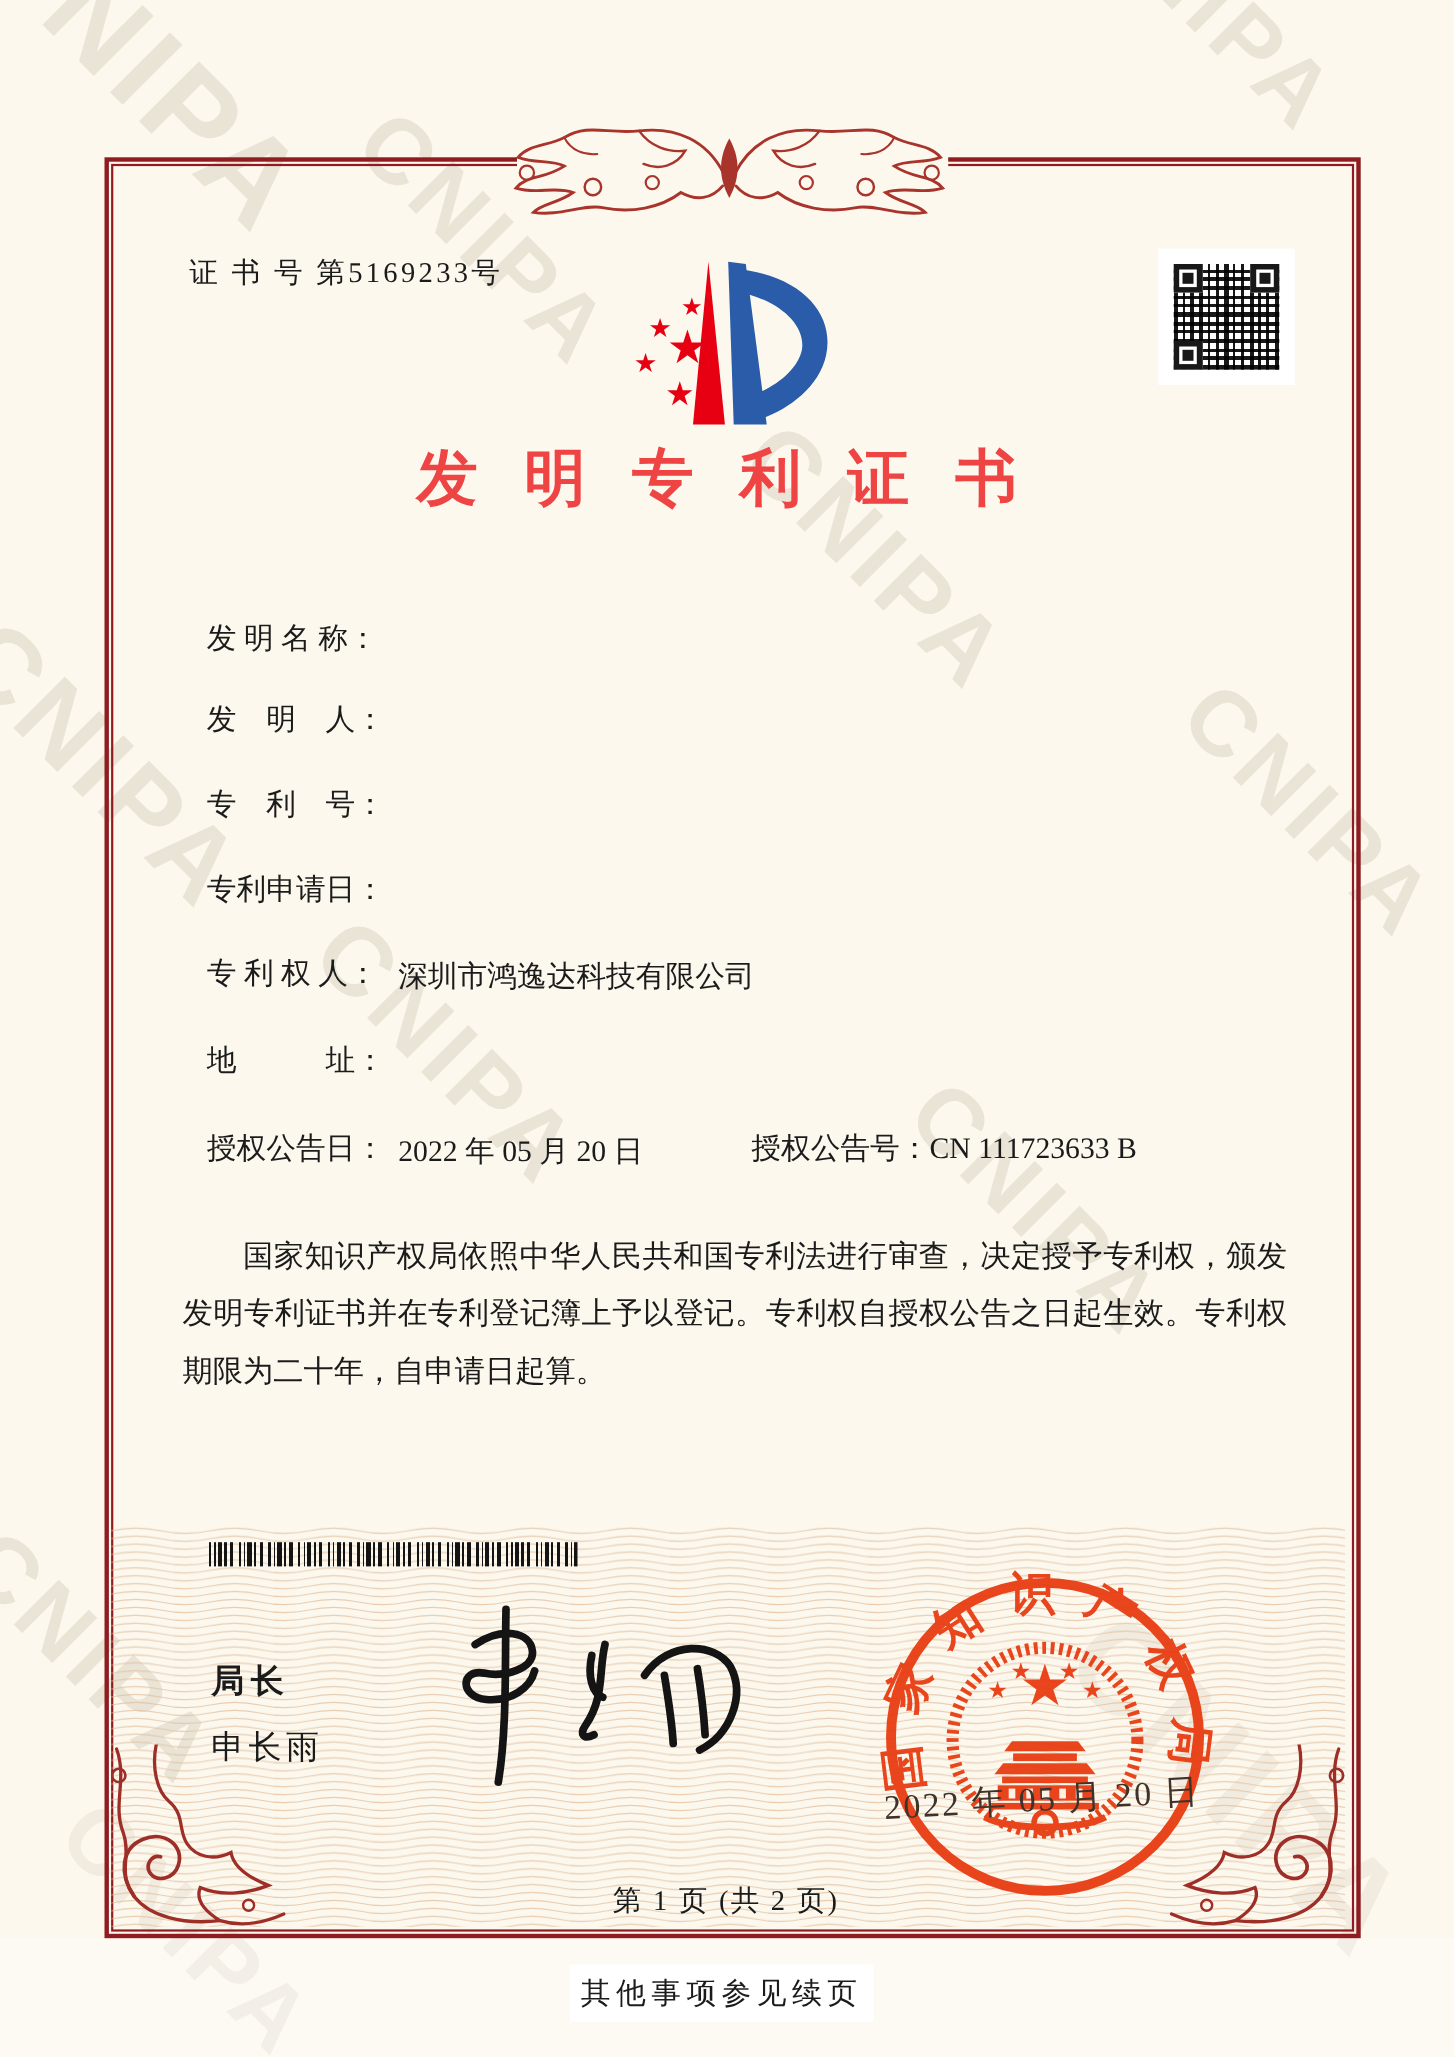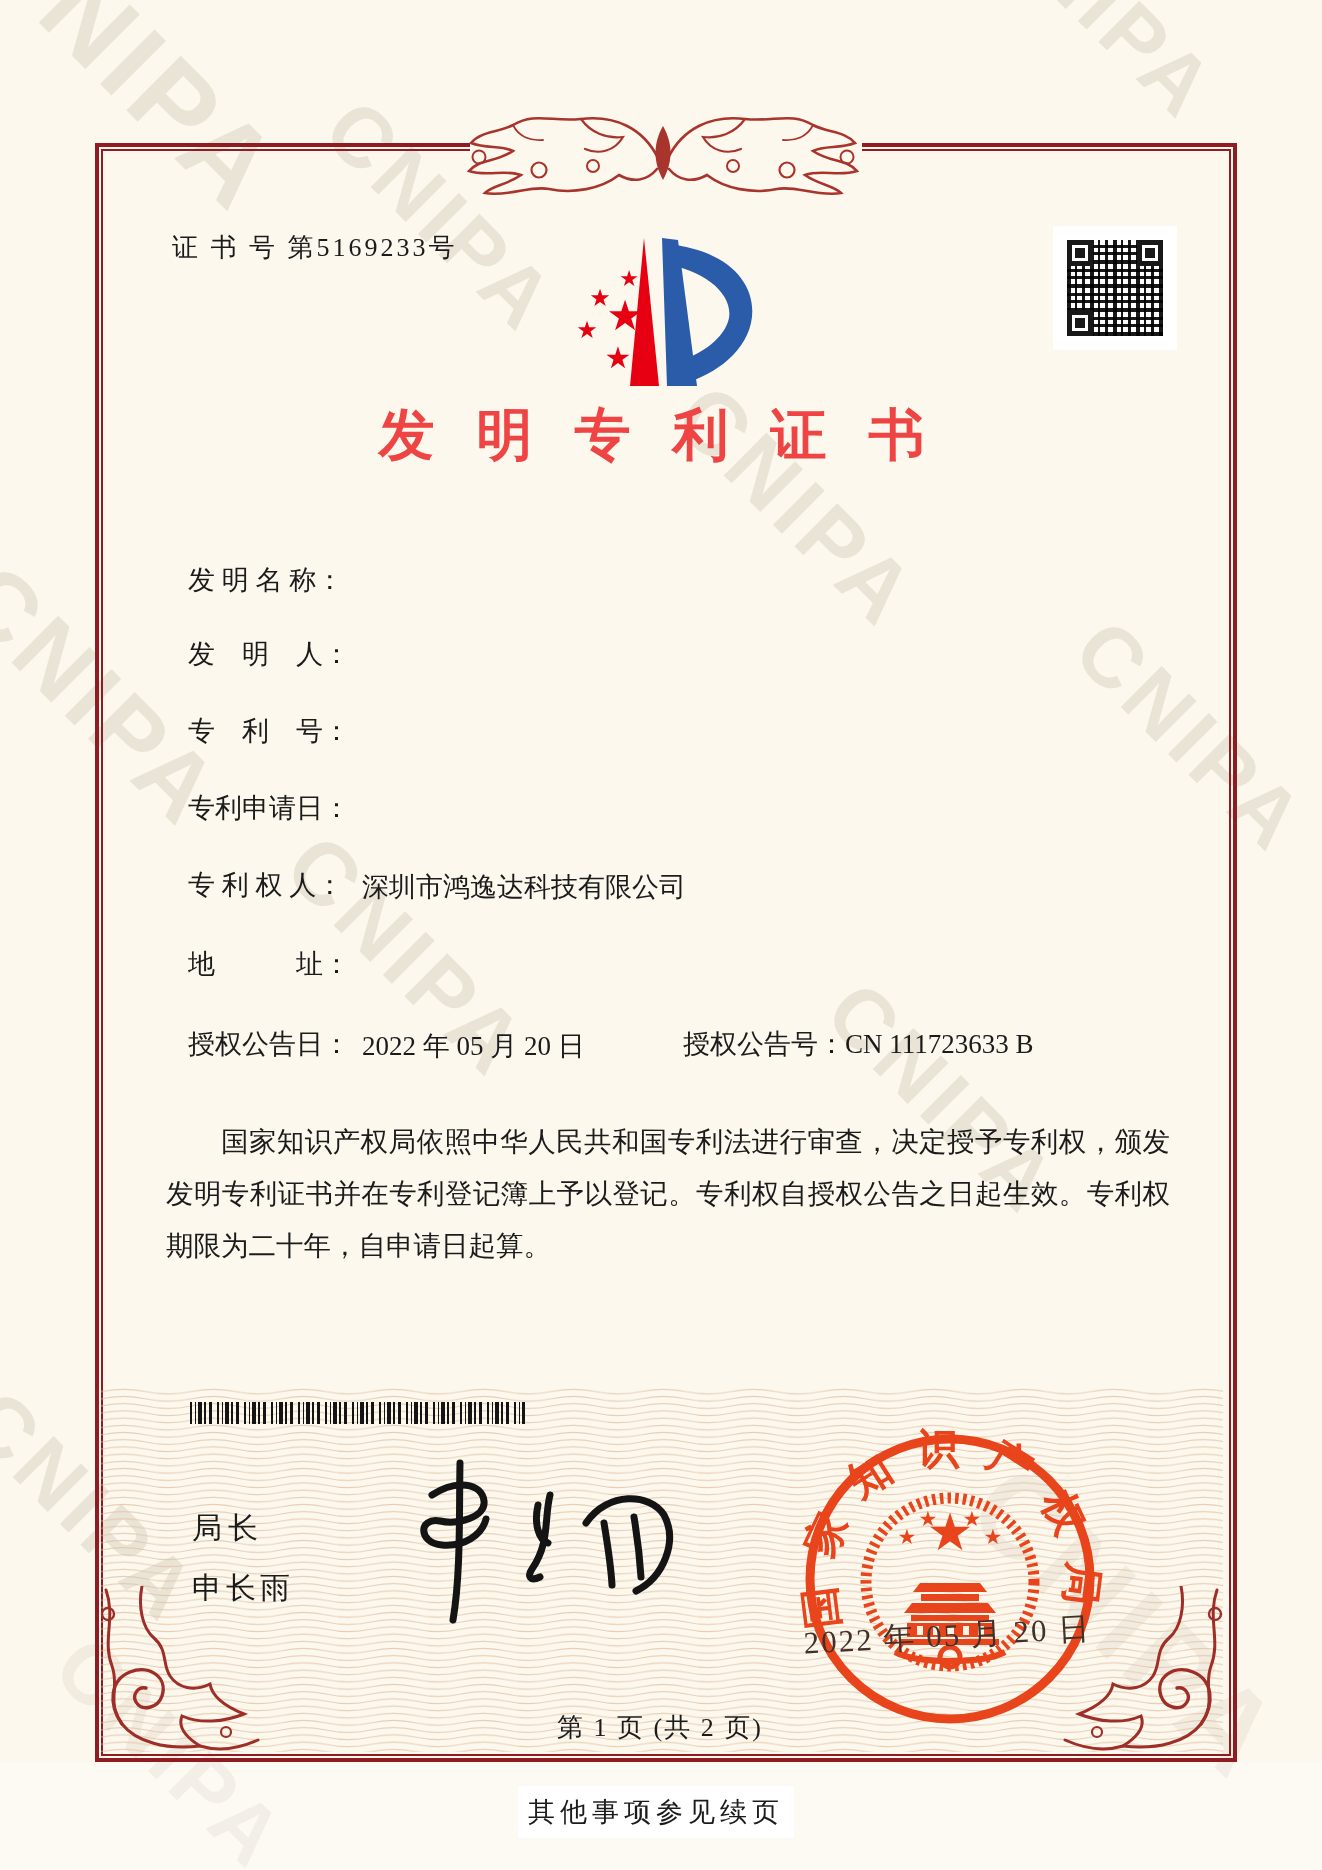--- a/index.html
+++ b/index.html
@@ -76,21 +76,21 @@
     position:absolute;left:190px;top:1402px;width:335px;height:22px;z-index:5;
     background:repeating-linear-gradient(90deg,
       #141414 0 2px,transparent 2px 5px,
       #141414 5px 6px,transparent 6px 8px,
       #141414 8px 12px,transparent 12px 14px,
       #141414 14px 16px,transparent 16px 19px,
       #141414 19px 22px,transparent 22px 27px);
   }
   .sig-title{
     position:absolute;left:192px;top:1508px;font-size:30px;letter-spacing:6px;z-index:5;
-    font-family:"Liberation Sans","DejaVu Sans",sans-serif;font-weight:400;
+    font-family:"Liberation Sans","DejaVu Sans",sans-serif;font-weight:700;
   }
   .sig-name{
     position:absolute;left:192px;top:1568px;font-size:30px;letter-spacing:4px;z-index:5;
     font-family:"Liberation Sans","DejaVu Sans",sans-serif;font-weight:500;
   }
   .signature{position:absolute;left:388px;top:1455px;z-index:6;}
   .seal{position:absolute;left:785px;top:1414px;z-index:6;}
   .pageinfo{
     position:absolute;left:480px;top:1710px;width:360px;text-align:center;
     font-size:26px;z-index:5;letter-spacing:2px;

